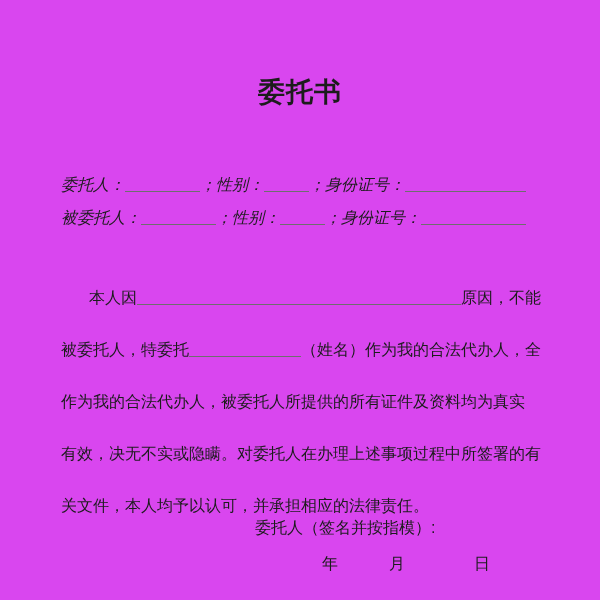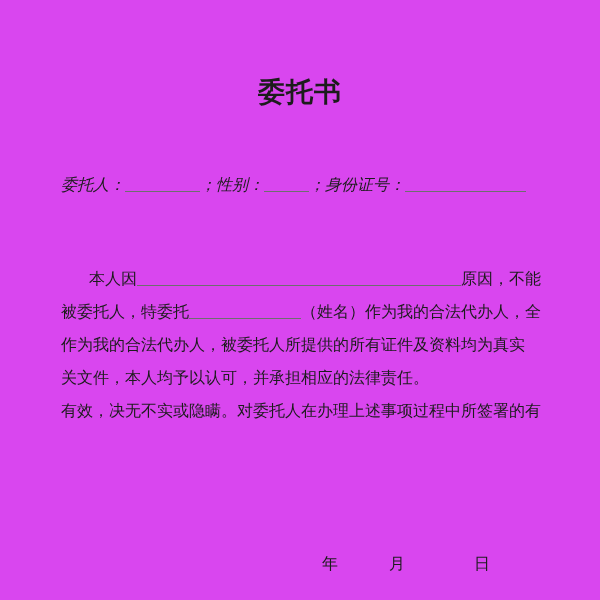--- a/index.html
+++ b/index.html
@@ -10,21 +10,21 @@
   }
   .page{position:relative;width:600px;height:600px;background:#d946ef;overflow:hidden;}
   .title{
     position:absolute;top:79px;left:0;width:100%;
     text-align:center;font-size:27px;font-weight:700;
     letter-spacing:1px;line-height:1;
   }
   .parties{position:absolute;left:61px;top:168px;width:484px;font-style:italic;}
   .party-row{height:33px;line-height:33px;font-size:16px;white-space:nowrap;}
   .body-text{position:absolute;left:61px;top:262px;width:484px;}
-  .body-line{height:33px;line-height:33px;font-size:16px;white-space:nowrap;}
+  .body-line{height:33px;line-height:33px;font-size:16px;white-space:nowrap;margin-top:19px;}
   .blank{
     display:inline-block;height:16px;vertical-align:-2px;
     border-bottom:1px solid #6e6e6e;
   }
   .indent{display:inline-block;height:1px;}
   .signature{position:absolute;left:255px;top:517px;font-size:16px;line-height:22px;}
   .date-line{position:absolute;left:0;top:553px;width:600px;height:22px;font-size:16px;line-height:22px;}
   .date-part{position:absolute;top:0;}
   .date-year{left:322px;}
   .date-month{left:389px;}
@@ -32,30 +32,32 @@
 </style>
 </head>
 <body>
 
 <div class="page">
 
   <div class="title">委托书</div>
 
   <div class="parties">
       <div class="party-row"><span>委托人：</span><span class="blank" style="width: 75px;"></span><span>；性别：</span><span class="blank" style="width: 45px;"></span><span>；身份证号：</span><span class="blank" style="width: 121px;"></span></div>
+      <div class="party-row"><span>被委托人：</span><span class="blank" style="width: 75px;"></span><span>；性别：</span><span class="blank" style="width: 45px;"></span><span>；身份证号：</span><span class="blank" style="width: 105px;"></span></div>
     </div>
 
   <div class="body-text">
       <div class="body-line"><span class="indent" style="width: 28px;"></span><span>本人因</span><span class="blank" style="width: 324px;"></span><span>原因，不能</span></div>
       <div class="body-line"><span>被委托人，特委托</span><span class="blank" style="width: 112px;"></span><span>（姓名）作为我的合法代办人，全</span></div>
       <div class="body-line"><span>作为我的合法代办人，被委托人所提供的所有证件及资料均为真实</span></div>
+      <div class="body-line"><span>有效，决无不实或隐瞒。对委托人在办理上述事项过程中所签署的有</span></div>
       <div class="body-line"><span>关文件，本人均予以认可，并承担相应的法律责任。</span></div>
-      <div class="body-line"><span>有效，决无不实或隐瞒。对委托人在办理上述事项过程中所签署的有</span></div>
     </div>
 
+  <div class="signature">委托人（签名并按指模）:</div>
 
   <div class="date-line">
     <span class="date-part date-year">年</span>
     <span class="date-part date-month">月</span>
     <span class="date-part date-day">日</span>
   </div>
 
 </div>
 
 </body></html>

